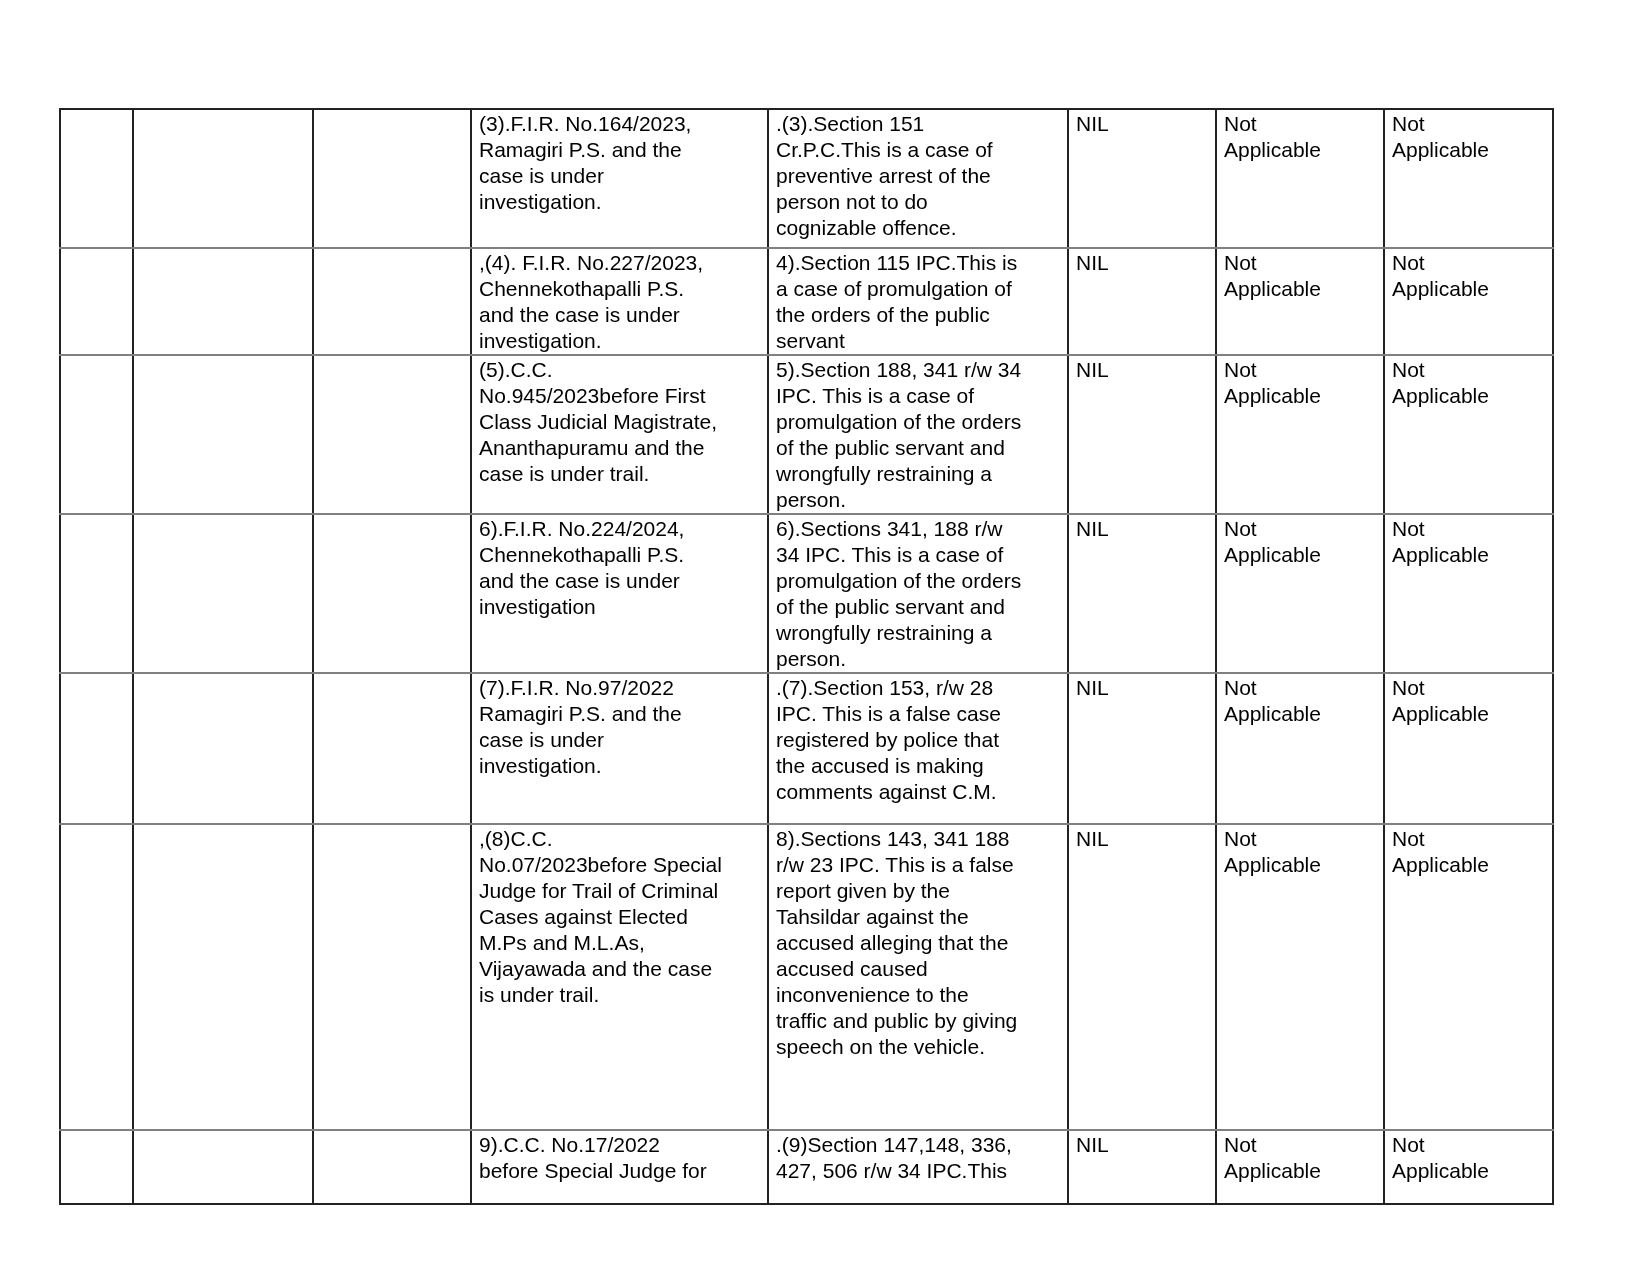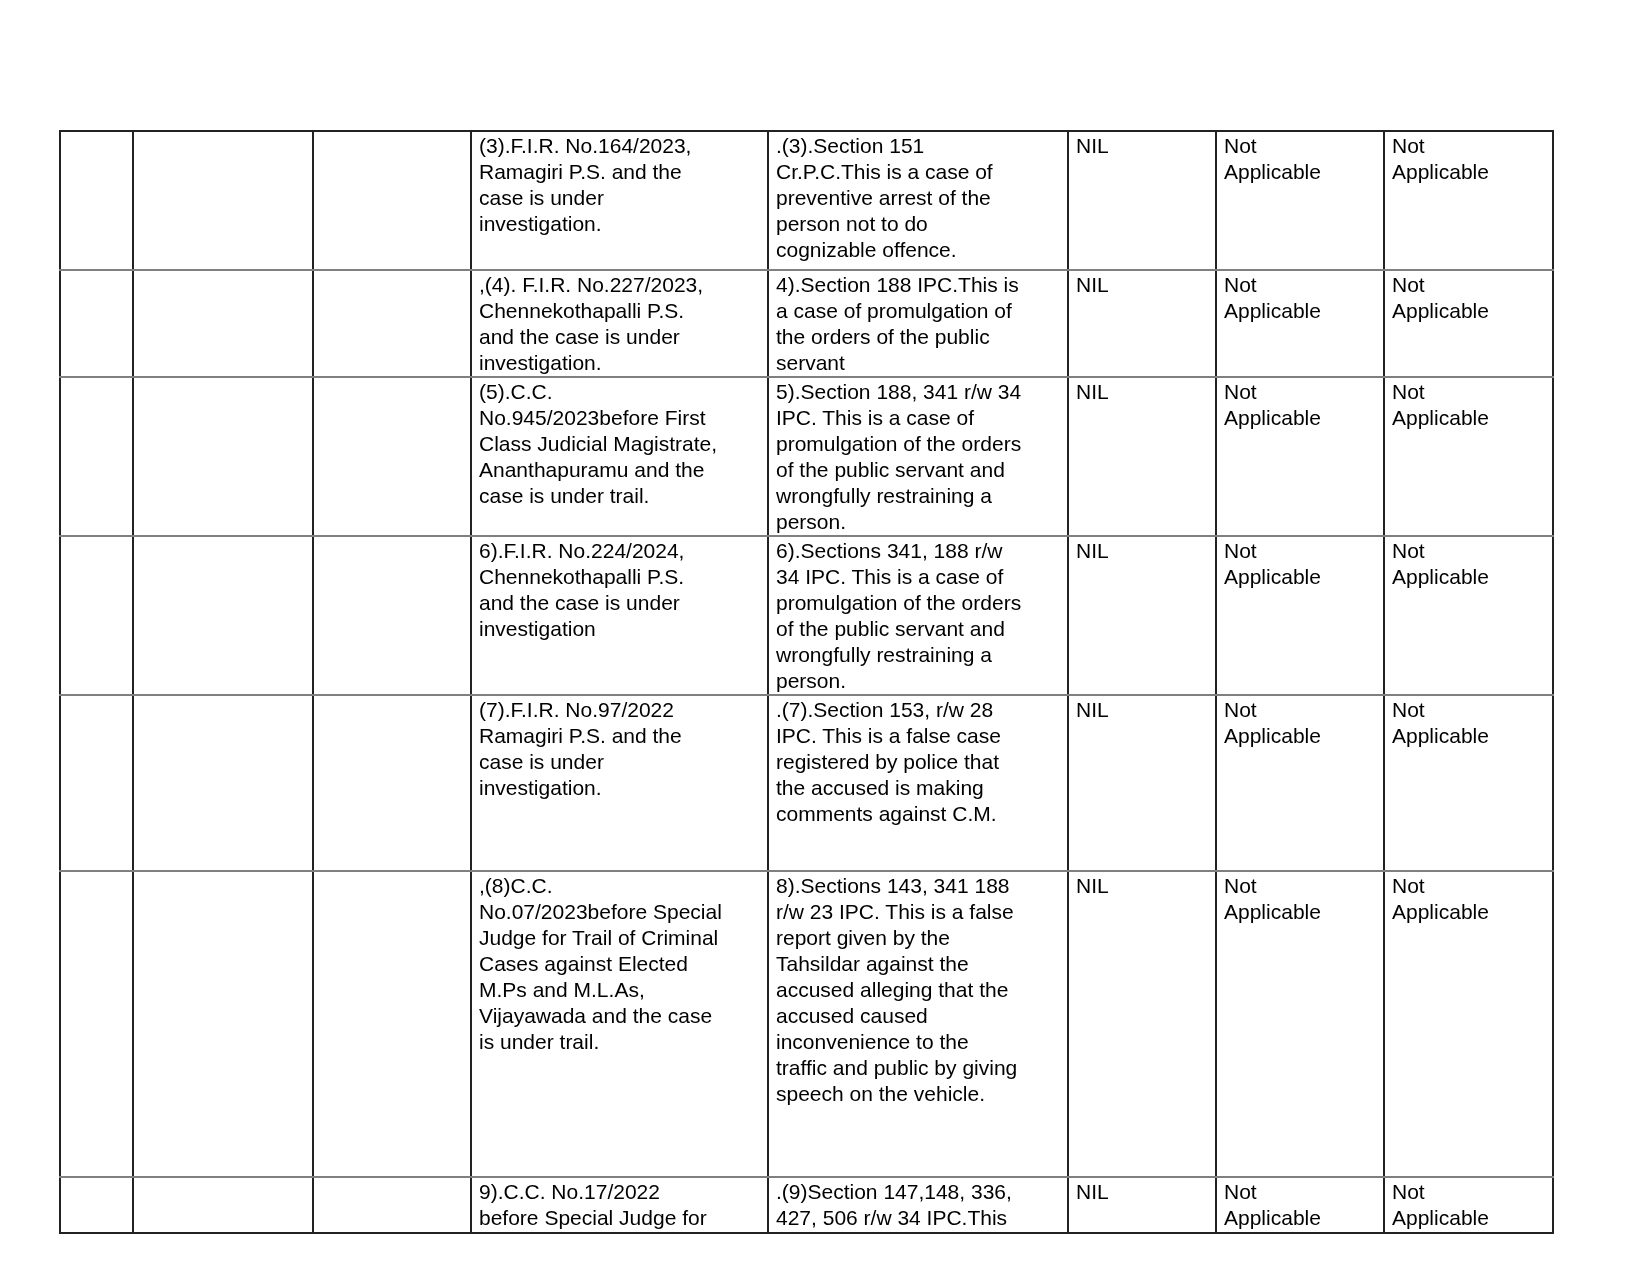--- a/index.html
+++ b/index.html
@@ -8,21 +8,21 @@
     background:#ffffff;
     font-family:"Liberation Sans", sans-serif;
     position:relative;
   }
   .page{
     position:absolute;left:0;top:0;width:1650px;height:1275px;
     background:var(--page-bg,#ffffff);
     overflow:hidden;
   }
   table.case-table{
-    position:absolute;left:59px;top:130px;
+    position:absolute;left:59px;top:108px;
     width:1493px;
     border-collapse:collapse;
     table-layout:fixed;
   }
   table.case-table td{
     border:2px solid;
     border-top-color:var(--border-row,#808080);
     border-bottom-color:var(--border-row,#808080);
     border-left-color:var(--border-frame,#222222);
     border-right-color:var(--border-frame,#222222);
@@ -73,21 +73,21 @@
 Applicable</td>
     </tr>
     <tr style="height:106px">
       <td></td>
       <td></td>
       <td></td>
       <td>,(4). F.I.R. No.227/2023,
 Chennekothapalli P.S.
 and the case is under
 investigation.</td>
-      <td>4).Section 188 IPC.This is
+      <td>4).Section 115 IPC.This is
 a case of promulgation of
 the orders of the public
 servant</td>
       <td>NIL</td>
       <td>Not
 Applicable</td>
       <td>Not
 Applicable</td>
     </tr>
     <tr style="height:159px">
@@ -124,21 +124,21 @@
 promulgation of the orders
 of the public servant and
 wrongfully restraining a
 person.</td>
       <td>NIL</td>
       <td>Not
 Applicable</td>
       <td>Not
 Applicable</td>
     </tr>
-    <tr style="height:176px">
+    <tr style="height:151px">
       <td></td>
       <td></td>
       <td></td>
       <td>(7).F.I.R. No.97/2022
 Ramagiri P.S. and the
 case is under
 investigation.</td>
       <td>.(7).Section 153, r/w 28
 IPC. This is a false case
 registered by police that
@@ -169,21 +169,21 @@
 accused caused
 inconvenience to the
 traffic and public by giving
 speech on the vehicle.</td>
       <td>NIL</td>
       <td>Not
 Applicable</td>
       <td>Not
 Applicable</td>
     </tr>
-    <tr style="height:56px">
+    <tr style="height:74px">
       <td></td>
       <td></td>
       <td></td>
       <td>9).C.C. No.17/2022
 before Special Judge for</td>
       <td>.(9)Section 147,148, 336,
 427, 506 r/w 34 IPC.This</td>
       <td>NIL</td>
       <td>Not
 Applicable</td>

